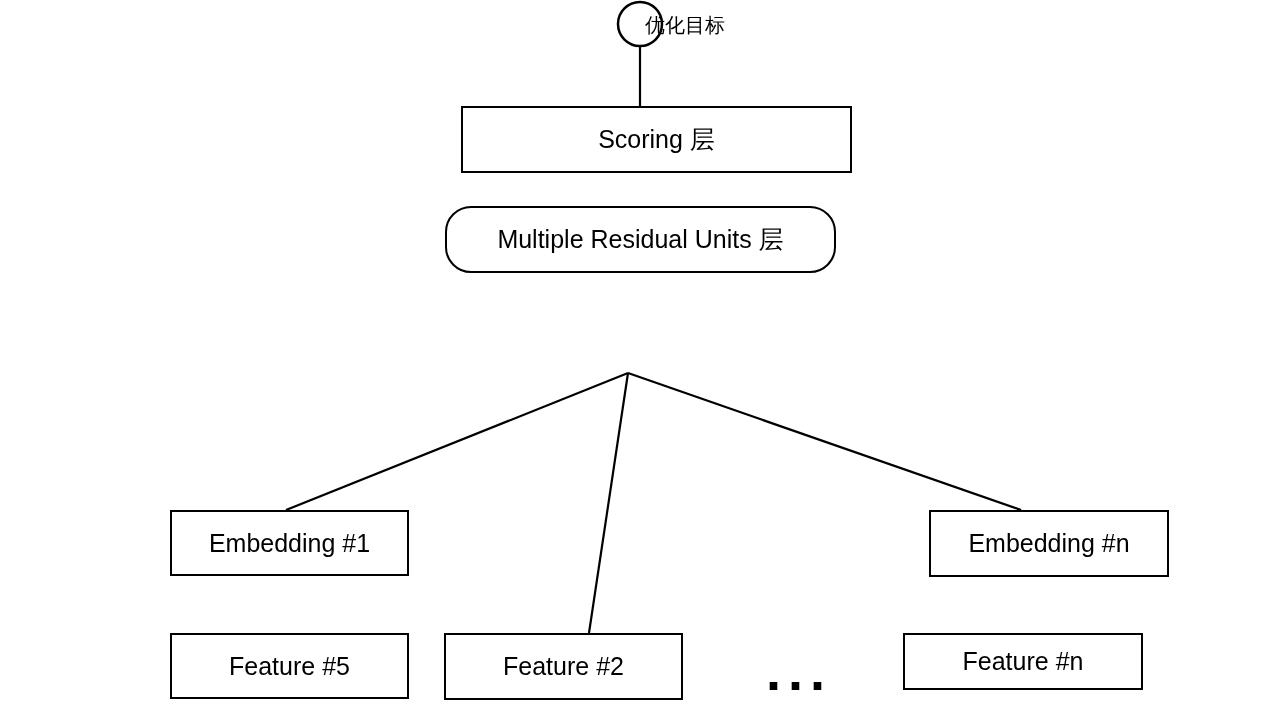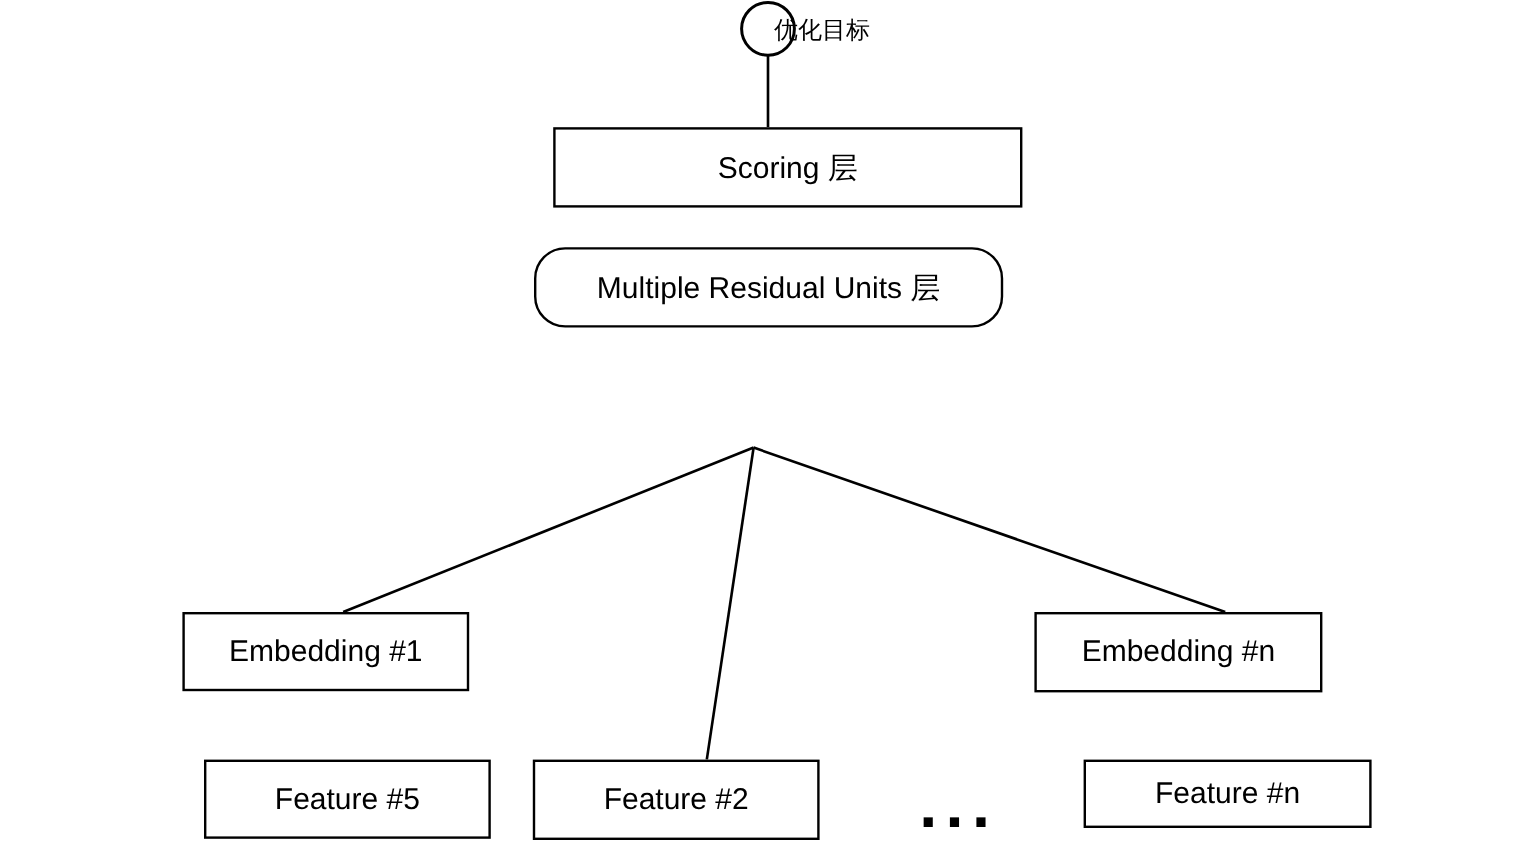--- a/index.html
+++ b/index.html
@@ -30,22 +30,22 @@
     display: flex;
     align-items: center;
     justify-content: center;
     font-size: 25px;
     color: #000000;
     white-space: nowrap;
   }
   .box-scoring   { left: 445px; top: 106px; width: 391px; height: 67px; margin-left: 16px; }
   .box-residual  { left: 445px; top: 206px; width: 391px; height: 67px; border-radius: 26px; }
   .box-stacking  { left: 445px; top: 306px; width: 391px; height: 67px; }
-  .box-emb1      { left: 152px; top: 510px; width: 239px; height: 66px; }
-  .box-embn      { left: 862px; top: 510px; width: 240px; height: 67px; }
+  .box-emb1      { left: 170px; top: 510px; width: 239px; height: 66px; }
+  .box-embn      { left: 929px; top: 510px; width: 240px; height: 67px; }
   .box-feat1     { left: 170px; top: 633px; width: 239px; height: 66px; }
   .box-feat2     { left: 444px; top: 633px; width: 239px; height: 67px; }
   .box-featn     { left: 903px; top: 633px; width: 240px; height: 57px; text-align: center; }
   .target-label {
     position: absolute;
     left: 645px;
     top: 10px;
     height: 30px;
     display: flex;
     align-items: center;

